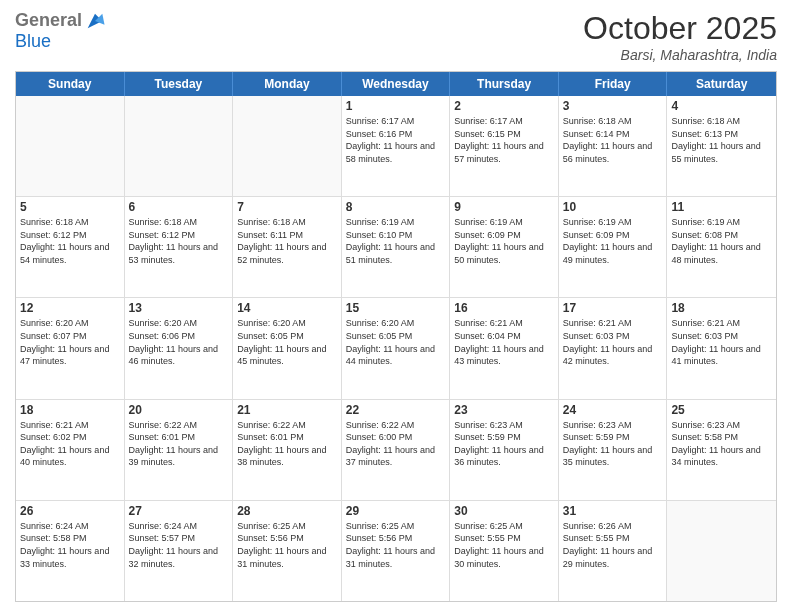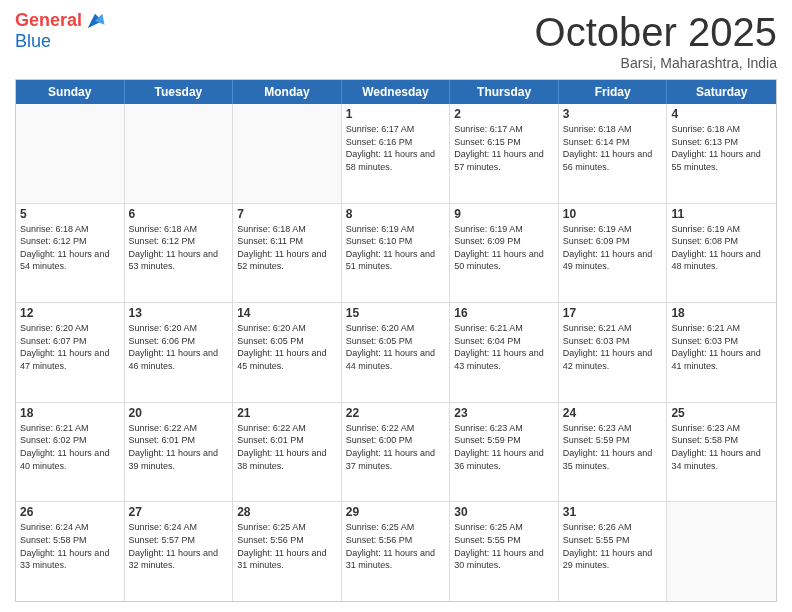--- a/index.html
+++ b/index.html
@@ -26,37 +26,38 @@
     .logo {
       display: flex;
       align-items: center;
     }
     .logo-text {
       font-size: 18px;
       font-weight: bold;
       color: #333;
       line-height: 1.1;
     }
-    .logo-text .blue { color: #ef4444; margin-top: 30px; }
+    .logo-text .blue { color: #737373; margin-top: 30px; }
     .logo-icon {
       width: 22px;
       height: 22px;
       margin-left: 2px;
     }
     .title-block {
       text-align: right;
     }
     .month-title {
-      font-size: 40px;
+      font-size: 32px;
       color: #333;
       font-weight: normal;
     }
     .location {
       font-size: 14px;
       color: #555;
+      font-style: italic;
     }
     .calendar {
       flex: 1;
       display: flex;
       flex-direction: column;
       border: 1px solid #ccc;
     }
     .cal-header {
       display: grid;
       grid-template-columns: repeat(7, 1fr);

